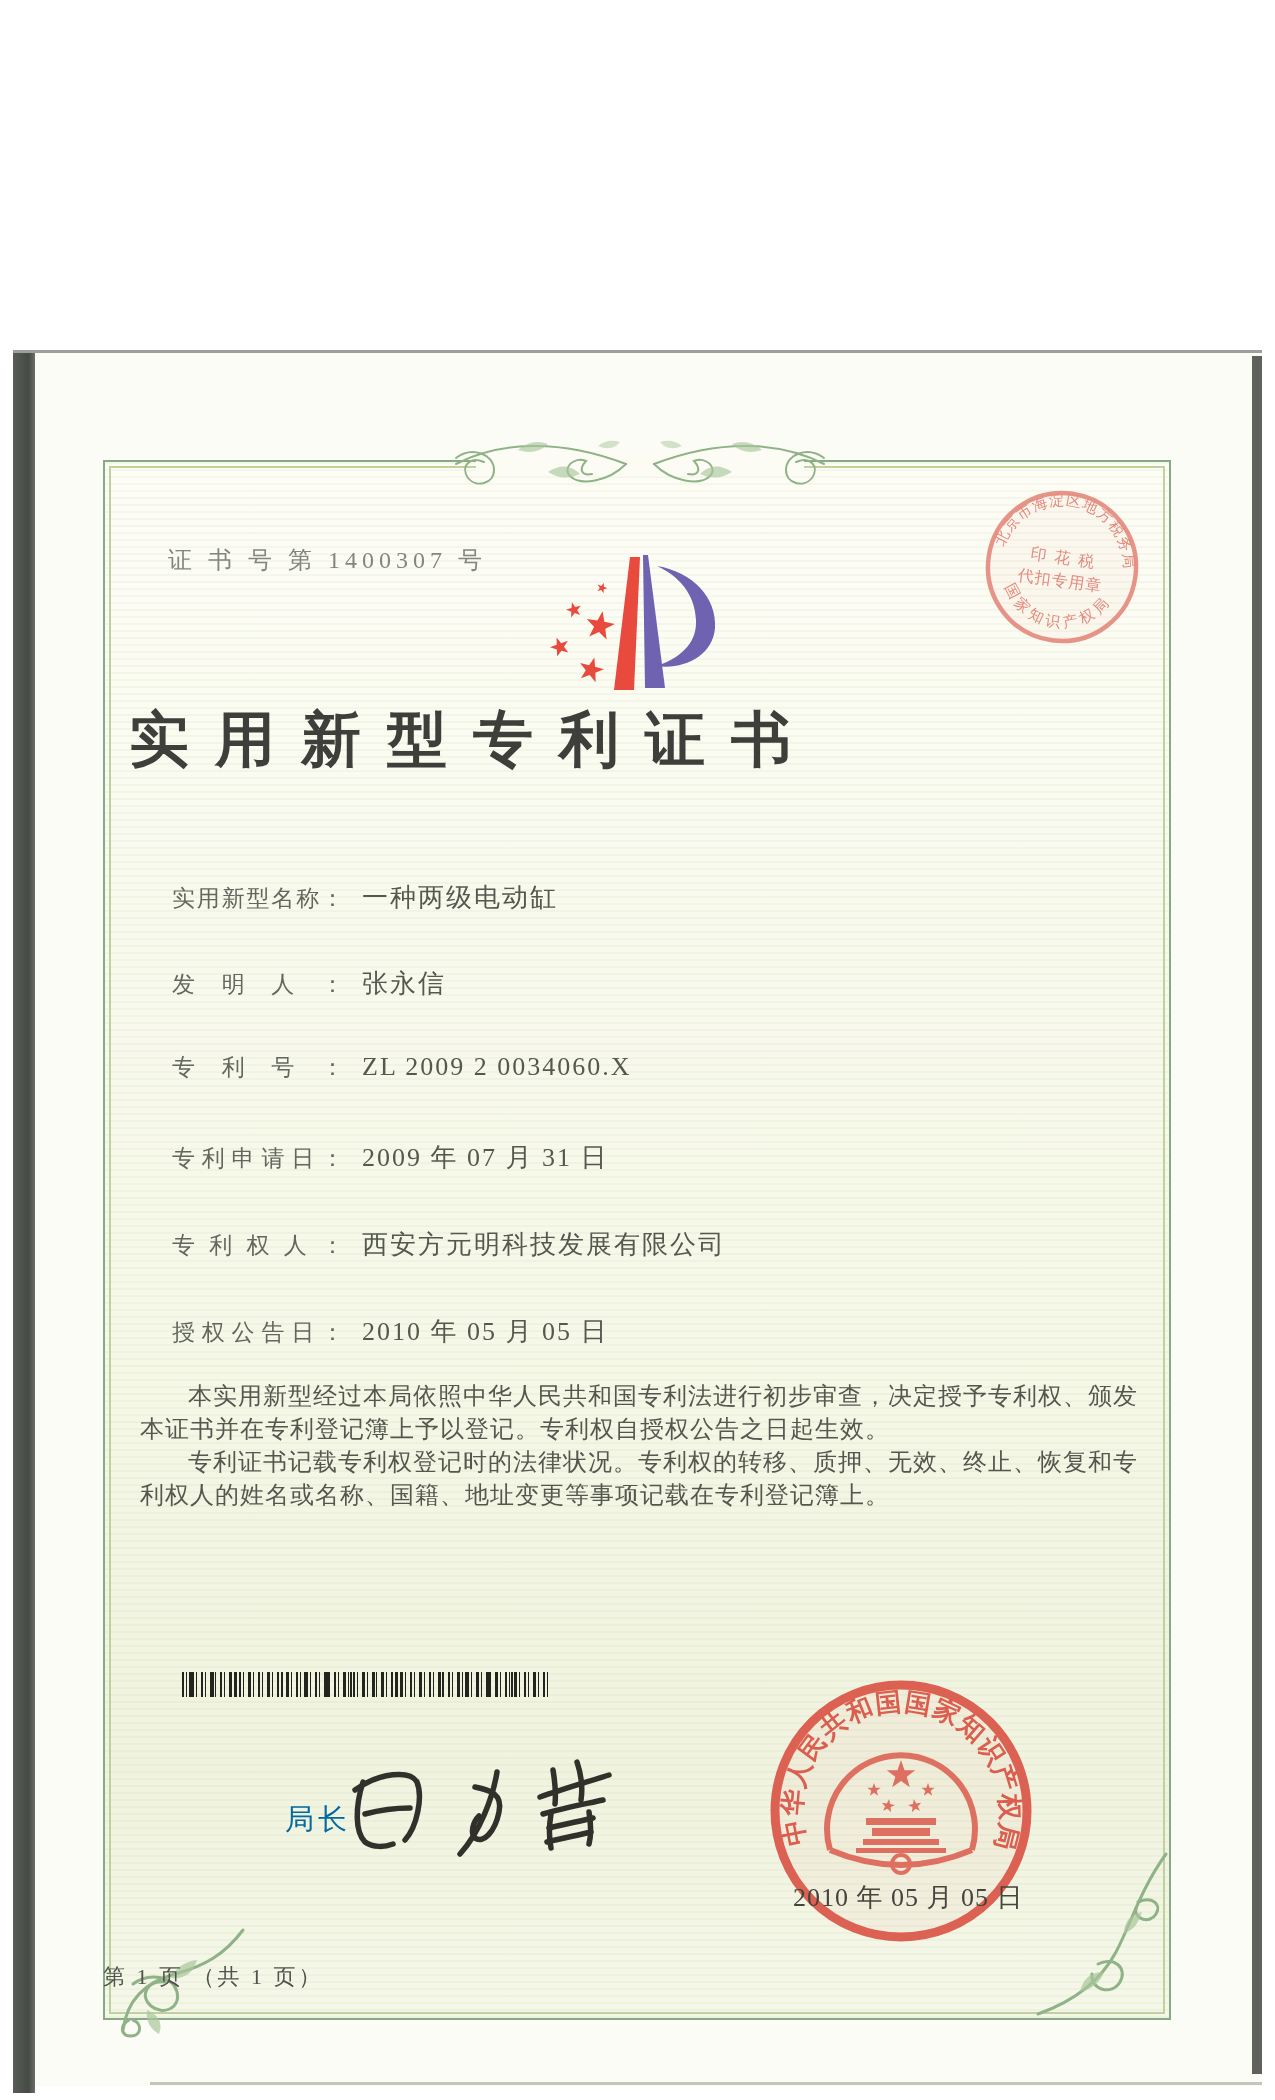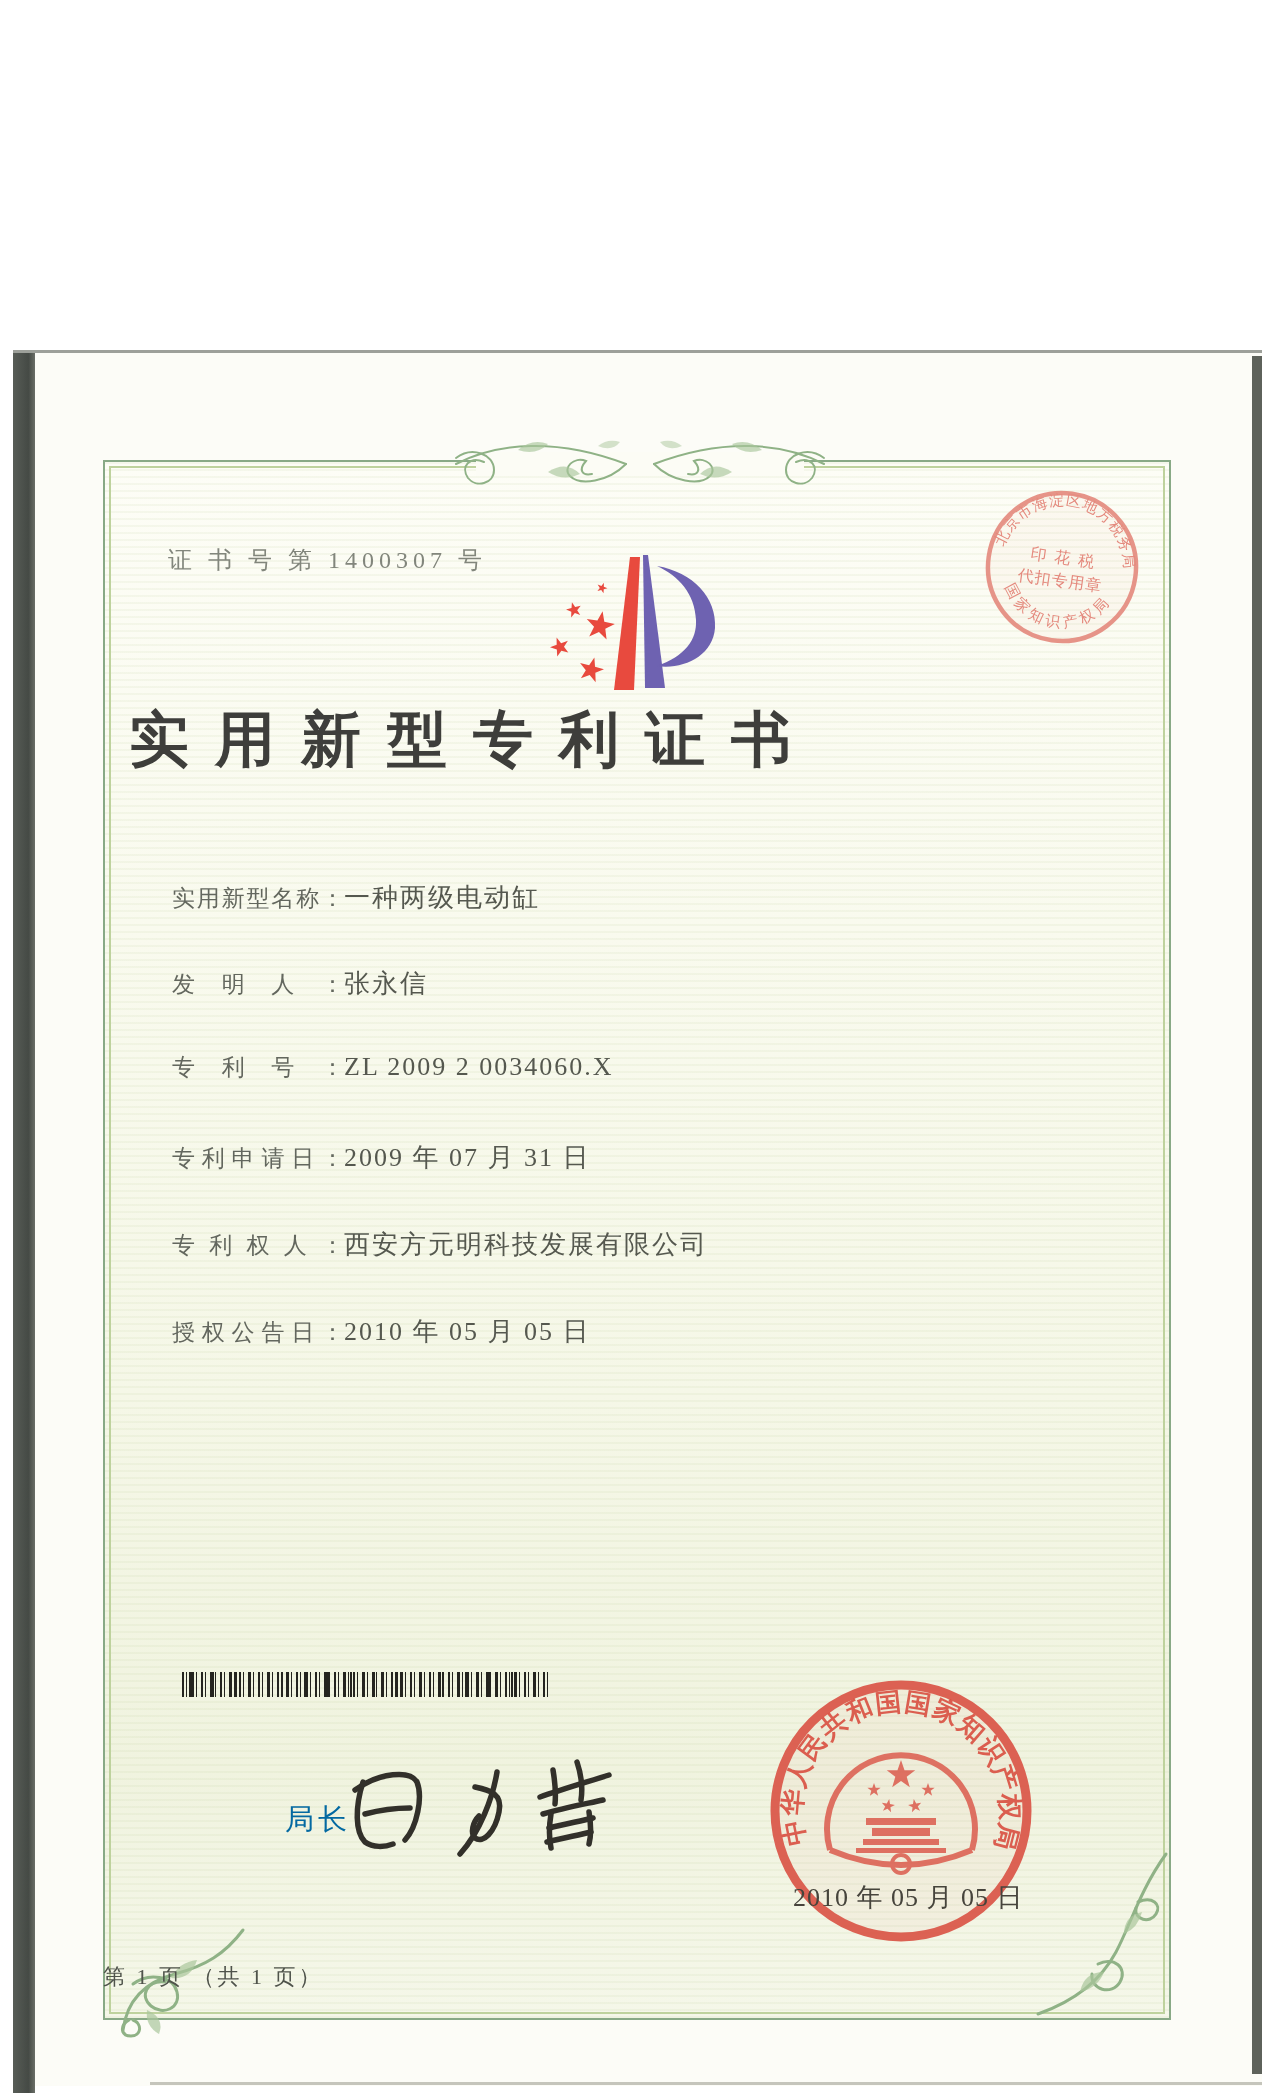--- a/index.html
+++ b/index.html
@@ -21,21 +21,21 @@
       linear-gradient(180deg,#fdfdf6 0%,#f9faee 30%,#f5f7e7 60%,#f0f3df 84%,#f5f7e9 100%);
   }
   .cert-frame-inner{position:absolute;left:4px;top:4px;right:4px;bottom:4px;border:2px solid #bed29d;}
   
   .cert-no{left:168px;top:544px;font-size:24px;letter-spacing:5px;color:#82867c;}
   .cert-title{left:103px;top:700px;width:1064px;text-align:left;font-size:60px;font-weight:700;
     letter-spacing:26px;text-indent:26px;color:#3e3e3b;}
   .field-row{left:172px;height:34px;white-space:nowrap;}
   .f-label{display:inline-block;width:172px;text-align:justify;text-align-last:justify;
     font-size:23px;color:#63675e;vertical-align:baseline;}
-  .f-value{font-size:26px;color:#55584f;letter-spacing:2px;}
+  .f-value{font-size:26px;color:#55584f;margin-left:18px;letter-spacing:2px;}
   .body-text{left:140px;top:1380px;width:998px;}
   .body-text p{margin:0;font-size:24px;line-height:33px;color:#54574e;text-indent:2em;
     text-align:justify;letter-spacing:1px;}
   .barcode{left:182px;top:1672px;width:368px;height:25px;
     background-image:
       repeating-linear-gradient(90deg,#24241f 0 2px,rgba(0,0,0,0) 2px 4px,#24241f 4px 5px,rgba(0,0,0,0) 5px 9px,#24241f 9px 12px,rgba(0,0,0,0) 12px 14px,#24241f 14px 15px,rgba(0,0,0,0) 15px 19px),
       repeating-linear-gradient(90deg,rgba(0,0,0,0) 0 7px,#24241f 7px 9px,rgba(0,0,0,0) 9px 23px);
   }
   .director-label{left:252px;top:1800px;font-size:29px;letter-spacing:4px;color:#0369a1;margin-left:33px;}
   .seal-date{left:793px;top:1880px;font-size:26px;letter-spacing:1px;color:#46443c;white-space:nowrap;}
@@ -125,20 +125,22 @@
   <span class="f-label">专利申请日：</span><span class="f-value">2009 年 07 月 31 日</span>
 </div>
 <div class="abs field-row" style="top:1227px">
   <span class="f-label">专利权人：</span><span class="f-value">西安方元明科技发展有限公司</span>
 </div>
 <div class="abs field-row" style="top:1314px">
   <span class="f-label">授权公告日：</span><span class="f-value">2010 年 05 月 05 日</span>
 </div>
 
 <div class="abs body-text">
+  <p>本实用新型经过本局依照中华人民共和国专利法进行初步审查，决定授予专利权、颁发本证书并在专利登记簿上予以登记。专利权自授权公告之日起生效。</p>
+  <p>专利证书记载专利权登记时的法律状况。专利权的转移、质押、无效、终止、恢复和专利权人的姓名或名称、国籍、地址变更等事项记载在专利登记簿上。</p>
 </div>
 
 <div class="abs barcode"></div>
 
 <div class="abs director-label">局长</div>
 <svg class="abs" style="left:325px;top:1742px" width="300" height="130" viewBox="0 0 300 130">
   <title>田力普</title>
   <g fill="none" stroke="#32302a" stroke-width="5.5" stroke-linecap="round" stroke-linejoin="round">
     <path d="M38,40 C30,65 30,90 40,100 C48,106 60,105 68,102"></path>
     <path d="M30,48 C55,30 85,28 92,40 C98,55 92,85 80,98"></path>

